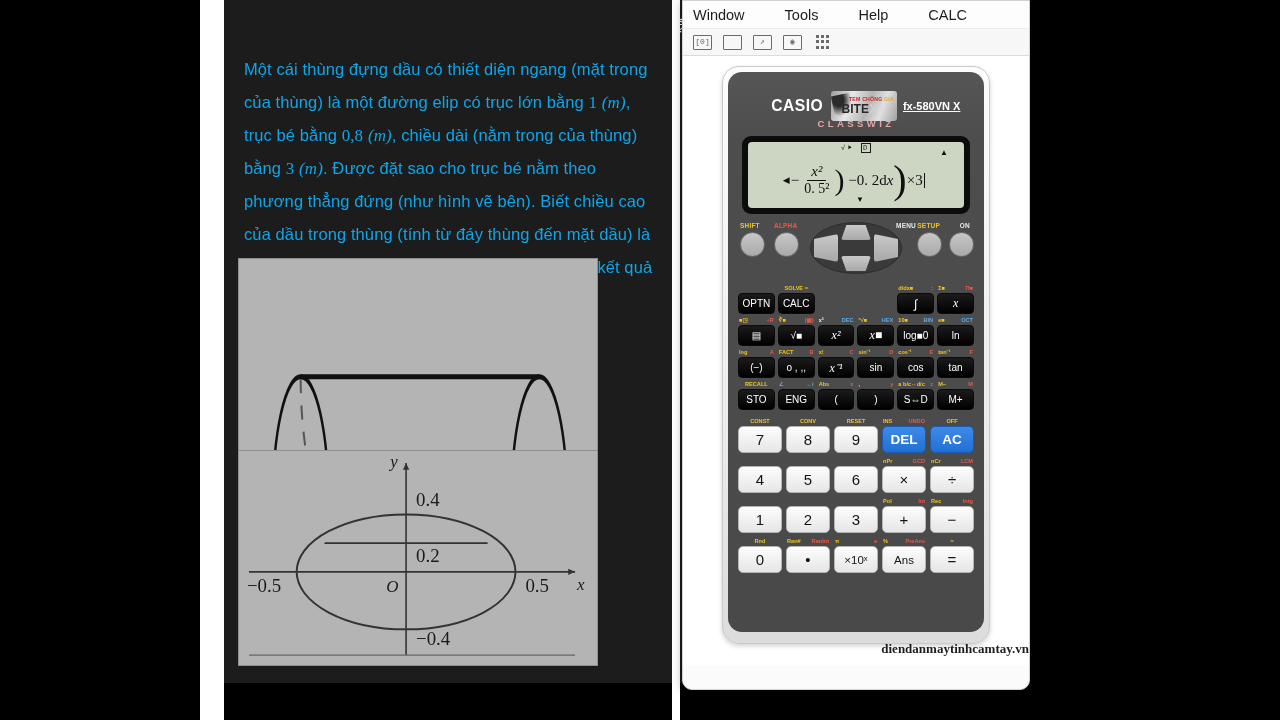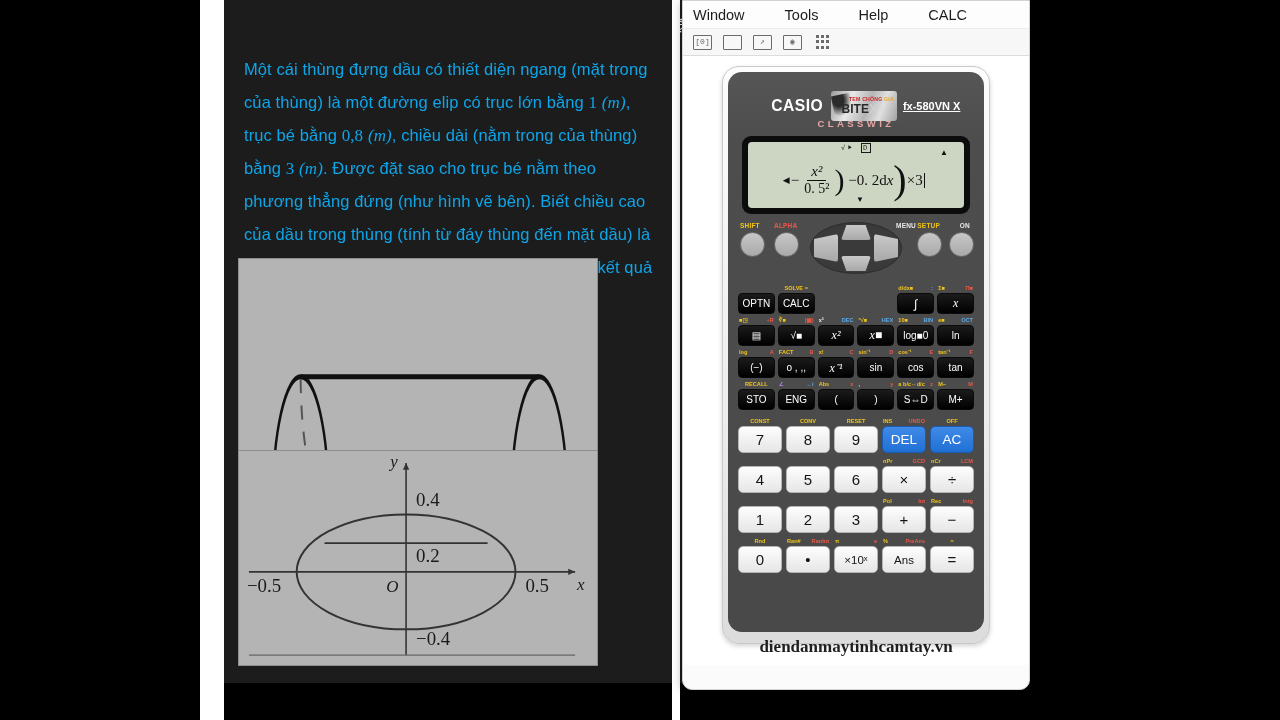--- a/index.html
+++ b/index.html
@@ -231,33 +231,33 @@
   .ncell { position: relative; height: 27px; }
   .nk {
     width: 100%; height: 100%; border-radius: 5px;
     background: linear-gradient(#fdfdfd,#e6e6e6);
     color: #141414; display: flex; align-items: center; justify-content: center;
     font-size: 15px; border: 1px solid #b5b5b5;
     font-family: "Liberation Sans", sans-serif;
   }
   .nk.blue {
     background: linear-gradient(#3f8ae8,#2070d4); color: #fff;
-    border-color: #1a5bb0; font-weight: normal; font-size: 13.5px;
+    border-color: #1a5bb0; font-weight: bold; font-size: 13.5px;
   }
   .nk.small { font-size: 11.5px; }
 
   .yel { color: #f0c419; }
   .red { color: #e8594a; }
   .pur { color: #b08ae0; }
   .blu { color: #5aa9e6; }
   .wht { color: #e8e8e8; }
 
   .watermark {
-    position: absolute; bottom: 8px; left: 0; right: 0; text-align: center;
-    font-size: 17px; font-weight: bold; color: #1e1e1e;
+    position: absolute; bottom: 8px; left: 0; right: 0; text-align: right;
+    font-size: 13px; font-weight: bold; color: #1e1e1e;
     font-family: "Liberation Serif", serif;
   }
 </style>
 </head>
 <body>
 
 <div id="root">
 
   <div class="page-left-white"></div>
 

